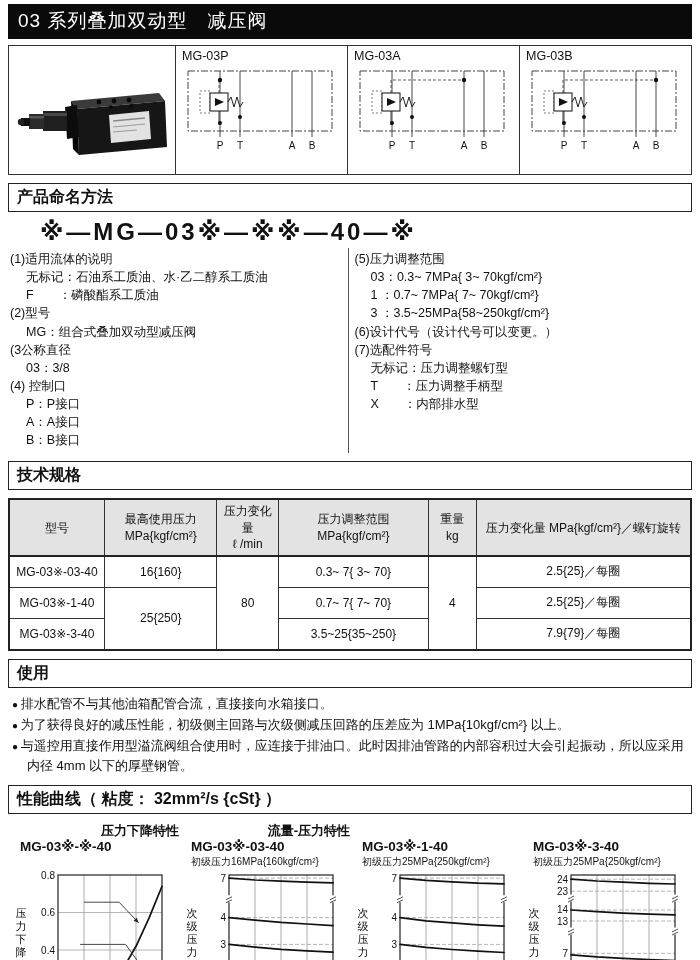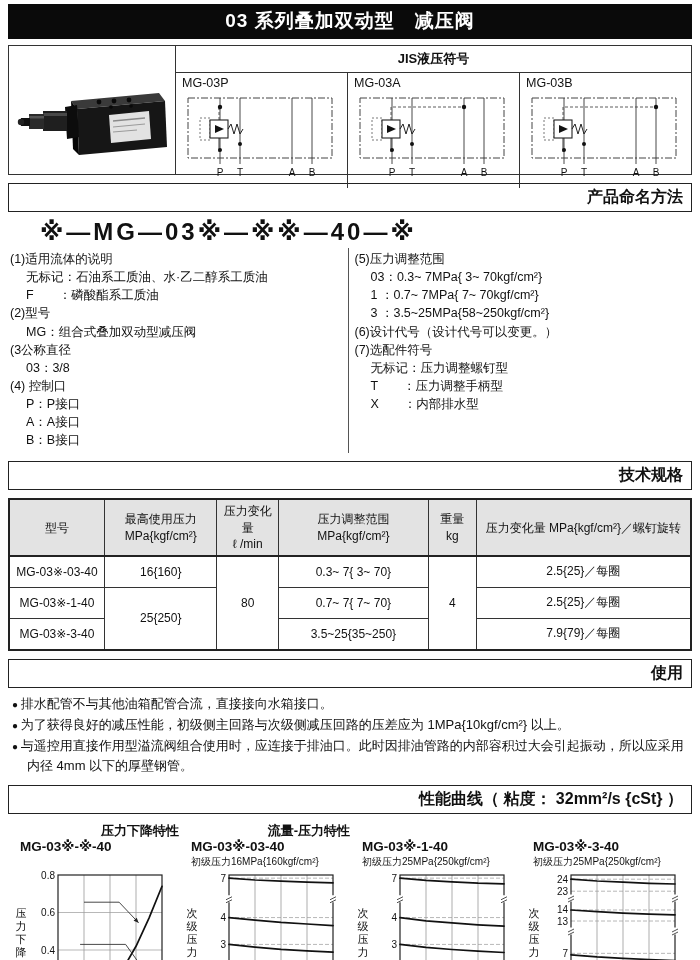--- a/index.html
+++ b/index.html
@@ -1,35 +1,35 @@
 <!DOCTYPE html>
 <html><head>
 <meta charset="utf-8">
 <style>
   html,body{margin:0;padding:0;background:#fff;}
   body{width:700px;height:960px;overflow:hidden;
        font-family:"Liberation Sans","DejaVu Sans",sans-serif;color:#111;}
   .page{padding:4px 8px 0 8px;}
 
-  .title-bar{background:#0a0a0a;color:#fff;font-weight:bold;font-size:19px;
-             padding:4px 10px 5px 10px;letter-spacing:1px;text-align:center;}
+  .title-bar{background:#0a0a0a;color:#fff;font-weight:normal;font-size:19px;
+             padding:4px 10px 5px 10px;letter-spacing:1px;}
 
   .top-box{display:flex;border:1.5px solid #333;margin-top:6px;height:128px;}
   .photo-cell{width:166px;border-right:1.5px solid #333;display:flex;
               align-items:center;justify-content:center;background:#fff;}
   .jis-col{flex:1;display:flex;flex-direction:column;}
   .jis-header{text-align:center;font-size:13px;font-weight:bold;
               border-bottom:1px solid #333;padding:4px 0;}
   .jis-row{flex:1;display:flex;}
   .jis-cell{flex:1;border-right:1px solid #333;padding:2px 4px;}
   .jis-cell:last-child{border-right:none;}
   .jis-label{font-size:12.5px;padding:1px 0 0 2px;}
 
   .section-header{border:1.5px solid #222;font-weight:bold;font-size:16px;
-                  padding:3px 8px;margin-top:8px;background:#fff;text-align:right;}
+                  padding:3px 8px;margin-top:8px;background:#fff;}
   .model-code{font-size:24px;font-weight:bold;letter-spacing:3px;
               margin:6px 0 2px 32px;}
   .naming-cols{display:flex;font-size:12.5px;line-height:1.45;}
   .ncol{width:50%;padding:2px 4px 4px 2px;}
   .ncol.right{border-left:1px solid #555;padding-left:6px;}
   .n-item-title{font-weight:normal;}
   .n-item-line{padding-left:16px;}
 
   table.specs{border-collapse:collapse;width:100%;margin-top:8px;
               font-size:12px;}
@@ -85,21 +85,20 @@
         <polygon points="52,56 64,54 66,86 54,88" fill="#0c0c0c"></polygon>
         <rect x="30" y="60" width="24" height="20" fill="#1f1f1f"></rect>
         <rect x="30" y="62" width="24" height="3" fill="#484848"></rect>
         <rect x="16" y="63" width="15" height="15" fill="#2b2b2b"></rect>
         <rect x="16" y="65" width="15" height="2.5" fill="#555"></rect>
         <rect x="8" y="67" width="9" height="8" fill="#111"></rect>
         <circle cx="8" cy="71" r="3.2" fill="#222"></circle>
       </svg>
     </div>
     <div class="jis-col">
-      <div class="jis-header">JIS液压符号</div>
       <div class="jis-row">
         <div class="jis-cell">
           <div class="jis-label">MG-03P</div>
           <div class="jis-svg"><svg width="160" height="92" viewBox="0 0 160 92">
                 <rect x="8" y="8" width="144" height="60" fill="none" stroke="#444" stroke-width="1" stroke-dasharray="7 2 2 2"></rect>
                 <line x1="40" y1="8" x2="40" y2="74" stroke="#333" stroke-width="0.9"></line>
                 <text x="40" y="86" font-size="10" text-anchor="middle" fill="#111">P</text>
                 <line x1="60" y1="8" x2="60" y2="74" stroke="#333" stroke-width="0.9"></line>
                 <text x="60" y="86" font-size="10" text-anchor="middle" fill="#111">T</text>
                 <line x1="112" y1="8" x2="112" y2="74" stroke="#333" stroke-width="0.9"></line>

